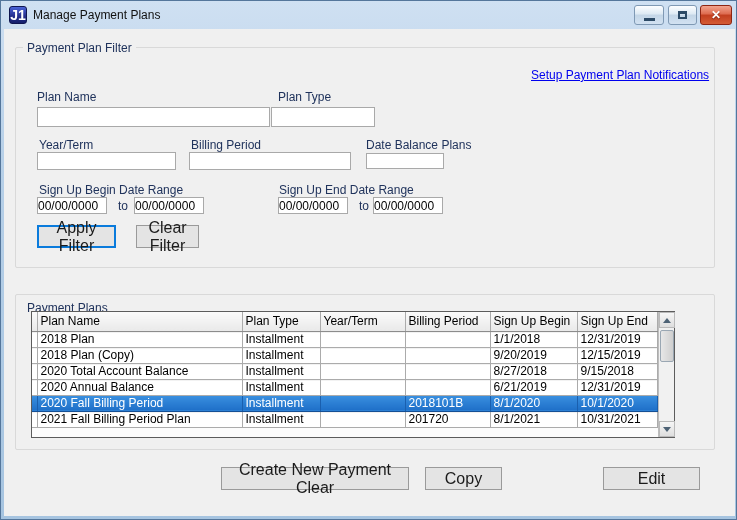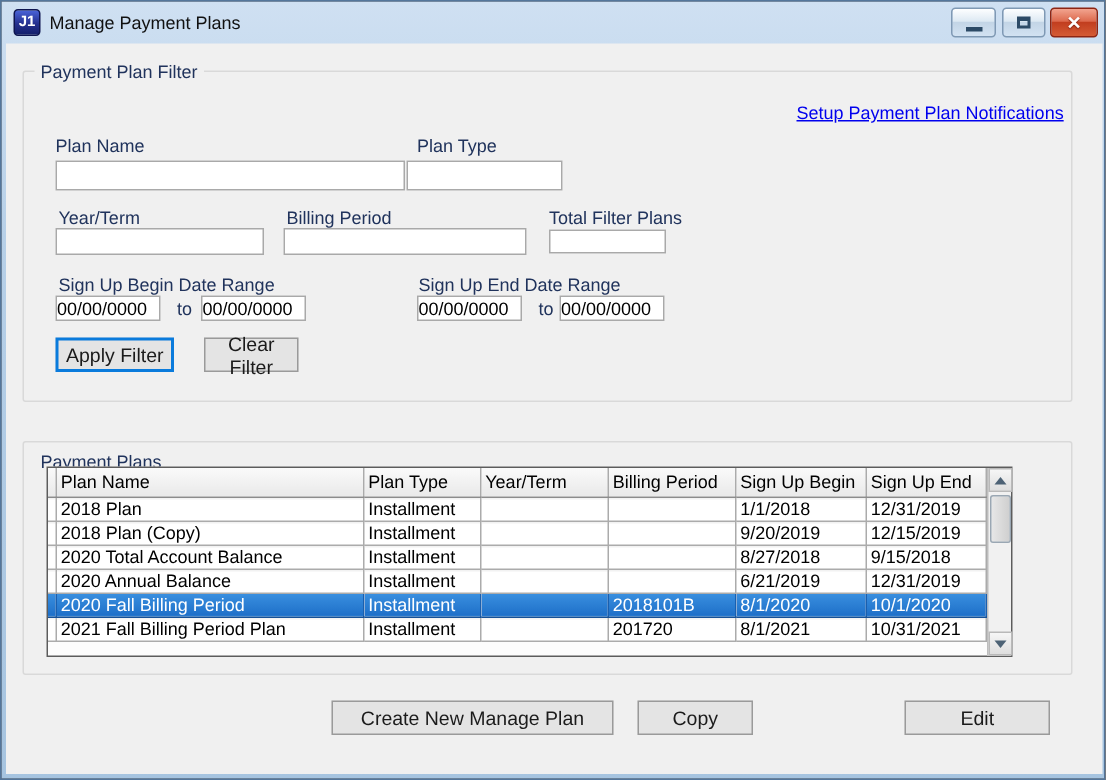--- a/index.html
+++ b/index.html
@@ -9,21 +9,21 @@
     position:relative; width:737px; height:520px; margin:0 auto;
     background:linear-gradient(180deg,#cfe0f2 0%, #b7d0e8 30%, #a6c4e0 100%);
     border:1px solid #54769b; overflow:hidden;
   }
   
   .titlebar { position:absolute; left:0; top:0; width:737px; height:28px; }
   .app-icon {
     position:absolute; left:8px; top:5px; width:18px; height:18px;
     background:linear-gradient(180deg,#4a63d8 0%, #25308f 55%, #141f6b 100%);
     border:1px solid #0e1550; border-radius:3px; color:#fff;
-    font-size:10px; font-weight:bold; text-align:center; line-height:16px;
+    font-size:14px; font-weight:bold; text-align:center; line-height:16px;
   }
   .win-title { position:absolute; left:32px; top:7px; font-size:12px; color:#111; }
   .capbtn {
     position:absolute; top:4px; height:20px; border-radius:3px;
     border:1px solid #7f99b4;
     background:linear-gradient(180deg,#fdfeff 0%, #dde9f3 45%, #c3d5e6 50%, #d2e2f2 100%);
     display:flex; align-items:center; justify-content:center; cursor:default;
   }
   .btn-min { left:633px; width:30px; }
   .btn-max { left:667px; width:29px; }
@@ -39,21 +39,21 @@
   .groupbox { position:absolute; border:1px solid #d9d9d9; border-radius:2px; }
   .gb-label { position:absolute; background:#f0f0f0; padding:0 4px; font-size:12px; color:#20335c; }
   .lbl { position:absolute; font-size:12px; color:#20335c; white-space:nowrap; }
   .tbox {
     position:absolute; background:#fff; border:1px solid #a9a9a9;
     font-family:Liberation Sans, sans-serif; font-size:12px; color:#000; padding:0 0;
   }
   .link { position:absolute; font-size:12px; color:#0000ee; text-decoration:underline; cursor:pointer; }
   .pushbtn {
     position:absolute; background:#e4e4e4; border:1px solid #9a9a9a;
-    font-family:"Liberation Sans",sans-serif; font-size:13px; color:#1b1b1b;
+    font-family:"Liberation Sans",sans-serif; font-size:16px; color:#1b1b1b;
     display:flex; align-items:center; justify-content:center; cursor:default;
   }
   .pushbtn.focused { border:2px solid #0a7bdc; }
   
   .grid-wrap {
     position:absolute; left:30px; top:310px; width:644px; height:127px;
     border:1px solid #5c5c5c; background:#fcfcfc; display:flex;
   }
   table.grid { border-collapse:collapse; table-layout:fixed; width:625px; align-self:flex-start; }
   table.grid th, table.grid td {
@@ -116,21 +116,21 @@
 
   <div class="lbl" style="left:277px; top:89px;">Plan Type</div>
   <input class="tbox" style="left: 270px; top: 106px; width: 104px; height: 20px;" value="">
 
   <div class="lbl" style="left:38px; top:137px;">Year/Term</div>
   <input class="tbox" style="left: 36px; top: 151px; width: 139px; height: 18px;" value="">
 
   <div class="lbl" style="left:190px; top:137px;">Billing Period</div>
   <input class="tbox" style="left: 188px; top: 151px; width: 162px; height: 18px;" value="">
 
-  <div class="lbl" style="left:365px; top:137px;">Total Filter Plans</div>
+  <div class="lbl" style="left:365px; top:137px;">Date Balance Plans</div>
   <input class="tbox" style="left: 365px; top: 152px; width: 78px; height: 16px;" value="">
 
   <div class="lbl" style="left:38px; top:182px;">Sign Up Begin Date Range</div>
   <input class="tbox" style="left: 36px; top: 196px; width: 70px; height: 17px;" value="00/00/0000">
   <div class="lbl" style="left:117px; top:198px;">to</div>
   <input class="tbox" style="left: 133px; top: 196px; width: 70px; height: 17px;" value="00/00/0000">
 
   <div class="lbl" style="left:278px; top:182px;">Sign Up End Date Range</div>
   <input class="tbox" style="left: 277px; top: 196px; width: 70px; height: 17px;" value="00/00/0000">
   <div class="lbl" style="left:358px; top:198px;">to</div>
@@ -225,17 +225,17 @@
       <div class="sb-btn sb-up">
           <div class="tri-up"></div>
         </div>
       <div class="sb-thumb"></div>
       <div class="sb-btn sb-down">
           <div class="tri-down"></div>
         </div>
     </div>
   </div>
 
-  <button class="pushbtn" style="left:220px; top:466px; width:188px; height:23px;">Create New Manage Plan</button>
+  <button class="pushbtn" style="left:220px; top:466px; width:188px; height:23px;">Create New Payment Clear</button>
   <button class="pushbtn" style="left:424px; top:466px; width:77px; height:23px;">Copy</button>
   <button class="pushbtn" style="left:602px; top:466px; width:97px; height:23px;">Edit</button>
 
 </div>
 
 </body></html>

